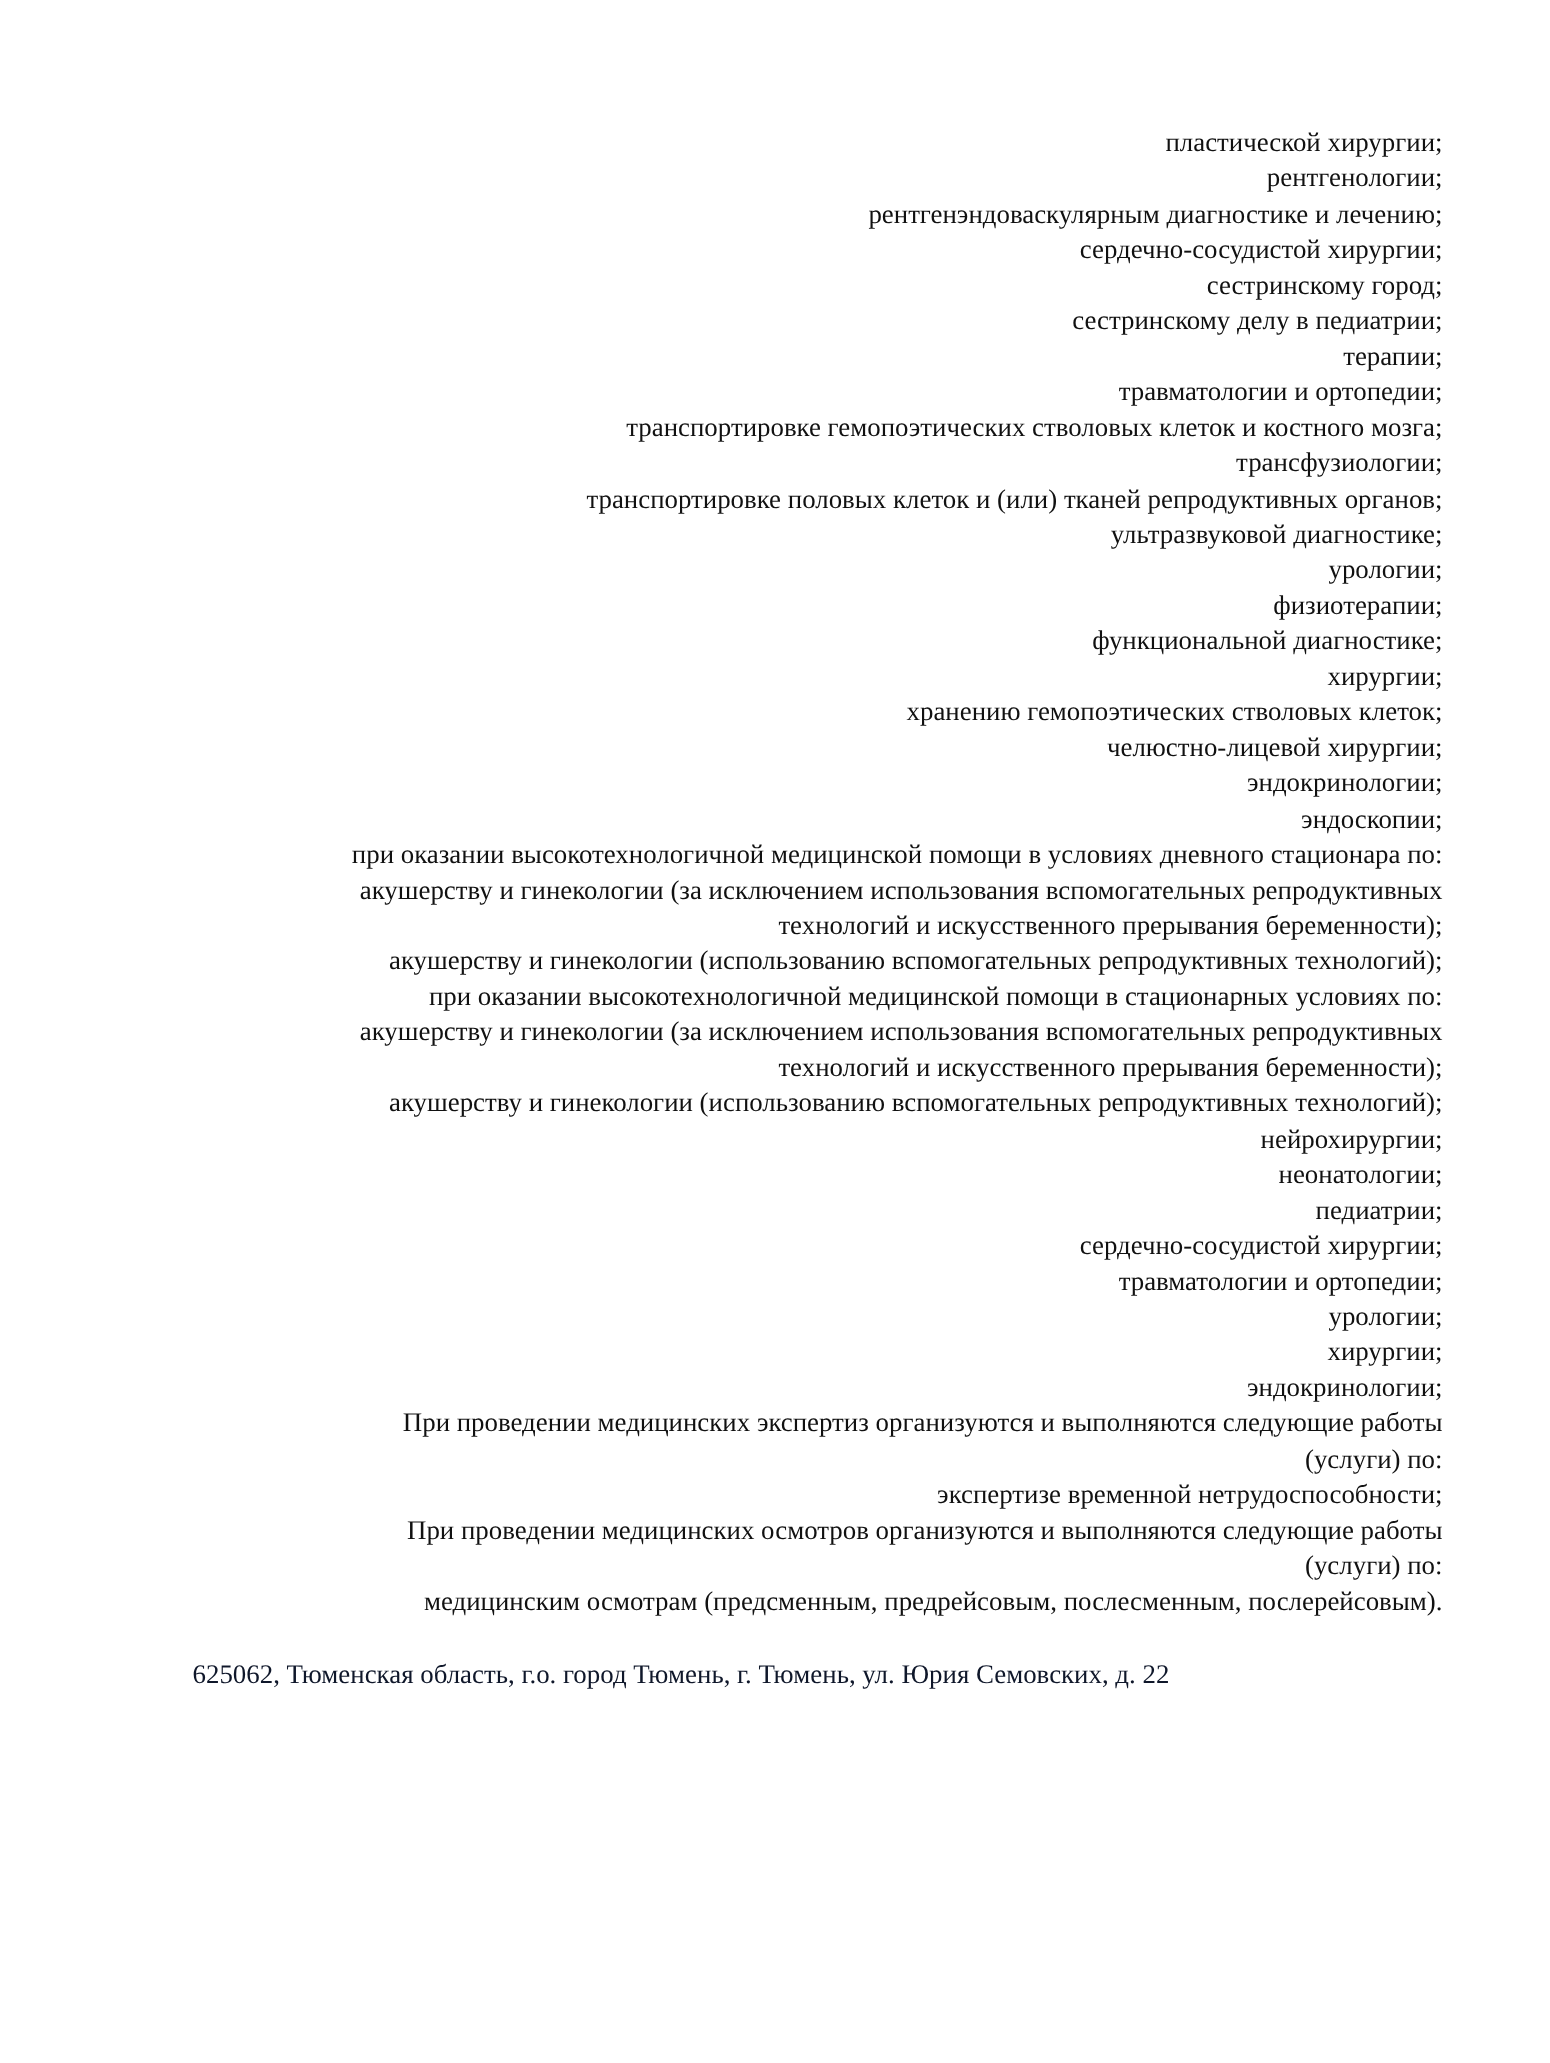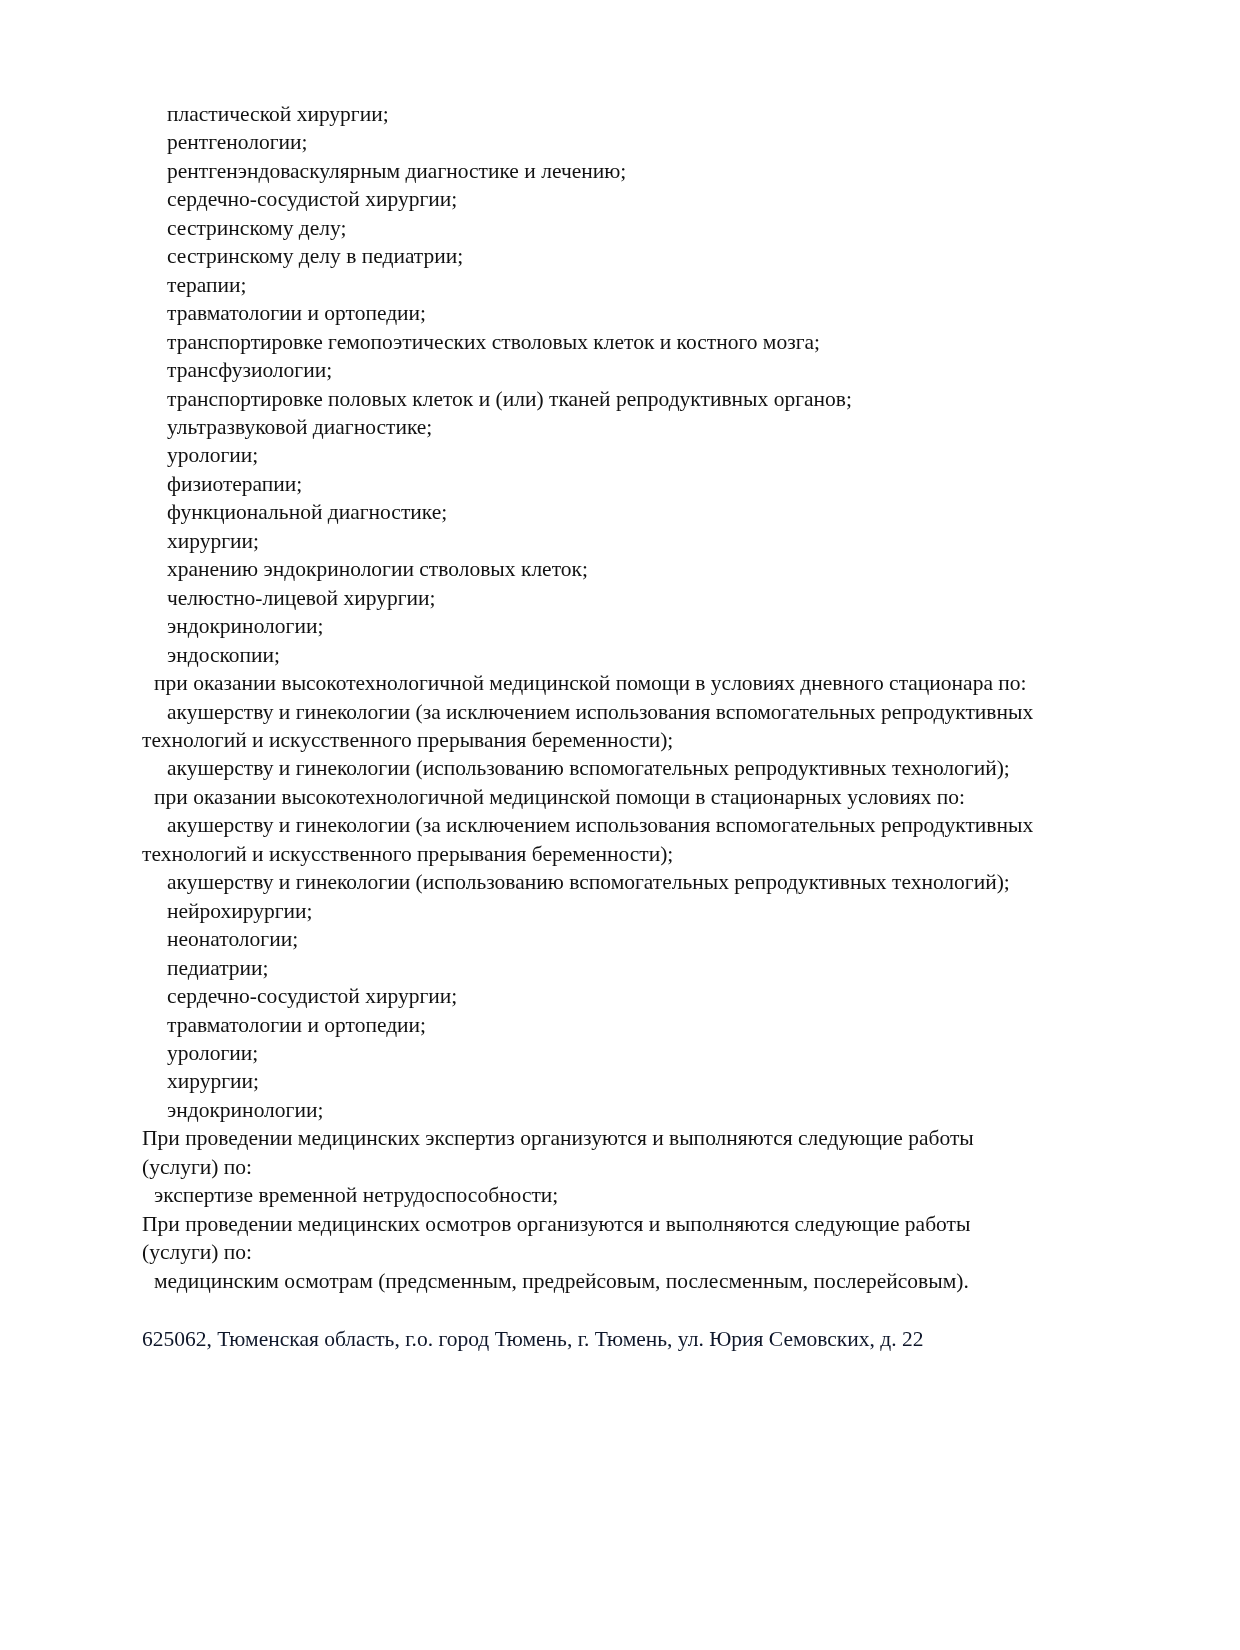--- a/index.html
+++ b/index.html
@@ -1,19 +1,20 @@
 <!DOCTYPE html>
 <html><head>
 <meta charset="utf-8">
 <style>
   html, body { margin: 0; padding: 0; background: #ffffff; }
   body { width: 1240px; height: 1650px; position: relative; overflow: hidden; }
   .page {
-    position: absolute; left: 4px; top: 0; width: 1012px; height: 1650px;
+    position: absolute; left: 16px; top: 0; width: 1012px; height: 1650px;
     background: #ffffff;
+    text-align: right;
   }
   .content {
     position: absolute; left: 138px; top: 100px; width: 1000px;
     font-family: "Liberation Serif", serif;
     font-size: 21.5px; color: #111111;
     line-height: 28.45px;
   }
   .line { white-space: pre; display: block; }
   .l0 { padding-left: 0; }
   .l1 { padding-left: 12px; }
@@ -22,33 +23,33 @@
 </style>
 </head>
 <body>
 
 <div class="page">
   <div class="content" id="doc-body">
       <div class="line l2">пластической хирургии;</div>
       <div class="line l2">рентгенологии;</div>
       <div class="line l2">рентгенэндоваскулярным диагностике и лечению;</div>
       <div class="line l2">сердечно-сосудистой хирургии;</div>
-      <div class="line l2">сестринскому делу;</div>
+      <div class="line l2">сестринскому город;</div>
       <div class="line l2">сестринскому делу в педиатрии;</div>
       <div class="line l2">терапии;</div>
       <div class="line l2">травматологии и ортопедии;</div>
       <div class="line l2">транспортировке гемопоэтических стволовых клеток и костного мозга;</div>
       <div class="line l2">трансфузиологии;</div>
       <div class="line l2">транспортировке половых клеток и (или) тканей репродуктивных органов;</div>
       <div class="line l2">ультразвуковой диагностике;</div>
       <div class="line l2">урологии;</div>
       <div class="line l2">физиотерапии;</div>
       <div class="line l2">функциональной диагностике;</div>
       <div class="line l2">хирургии;</div>
-      <div class="line l2">хранению эндокринологии стволовых клеток;</div>
+      <div class="line l2">хранению гемопоэтических стволовых клеток;</div>
       <div class="line l2">челюстно-лицевой хирургии;</div>
       <div class="line l2">эндокринологии;</div>
       <div class="line l2">эндоскопии;</div>
       <div class="line l1">при оказании высокотехнологичной медицинской помощи в условиях дневного стационара по:</div>
       <div class="line l2">акушерству и гинекологии (за исключением использования вспомогательных репродуктивных</div>
       <div class="line l0">технологий и искусственного прерывания беременности);</div>
       <div class="line l2">акушерству и гинекологии (использованию вспомогательных репродуктивных технологий);</div>
       <div class="line l1">при оказании высокотехнологичной медицинской помощи в стационарных условиях по:</div>
       <div class="line l2">акушерству и гинекологии (за исключением использования вспомогательных репродуктивных</div>
       <div class="line l0">технологий и искусственного прерывания беременности);</div>

